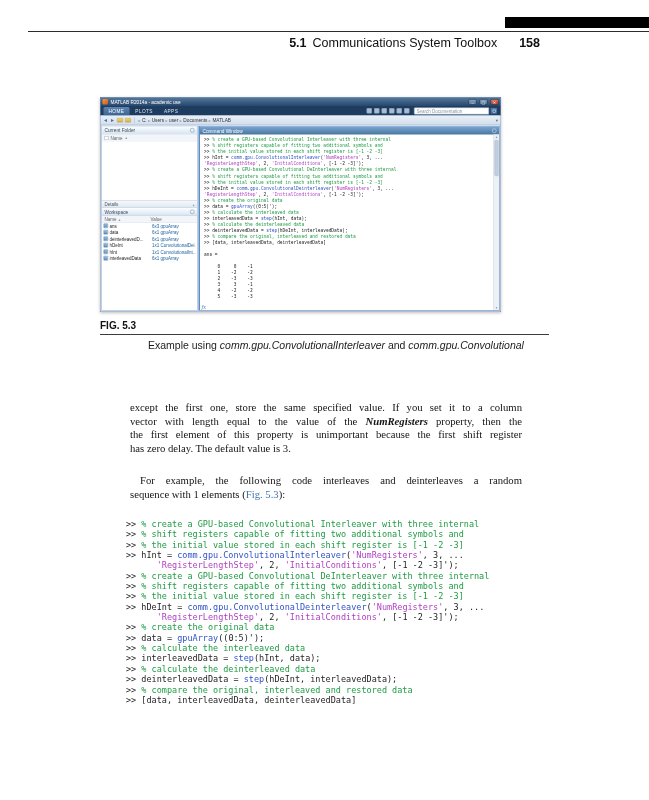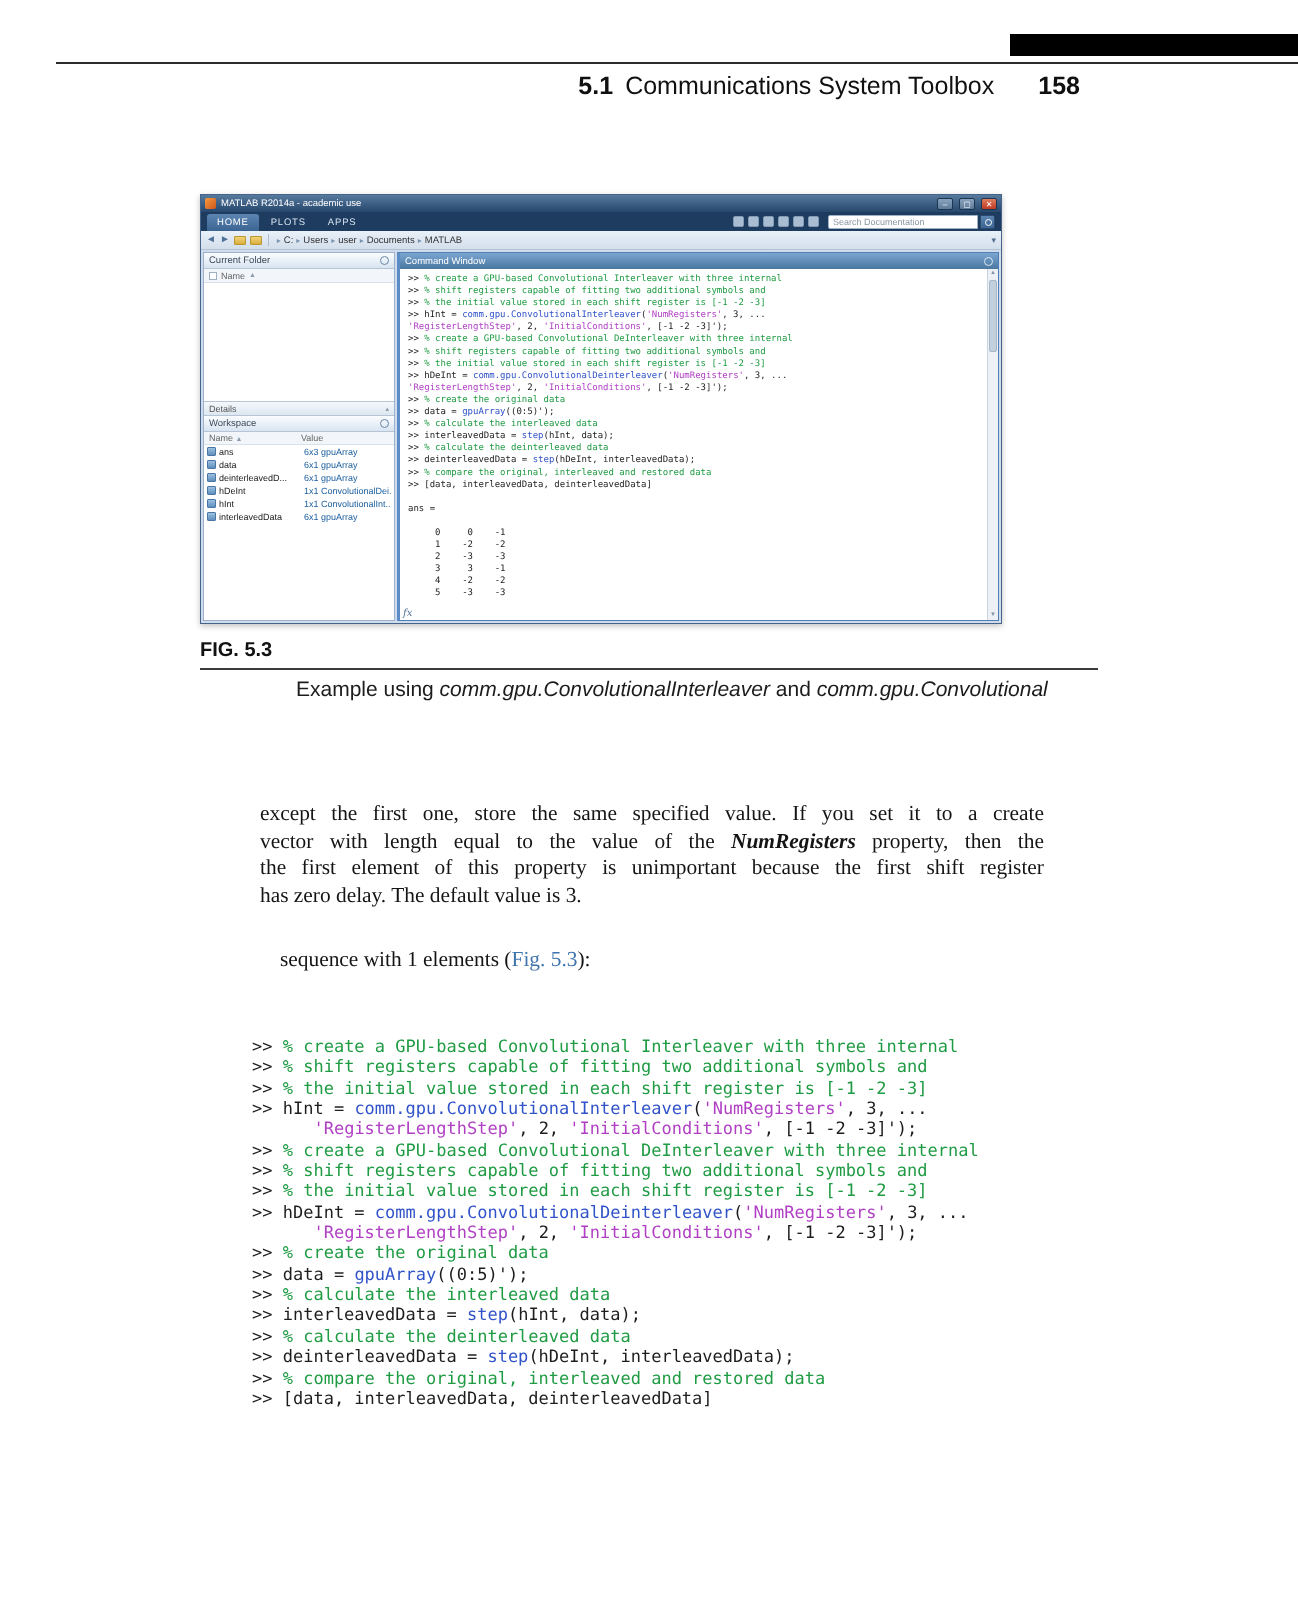--- a/index.html
+++ b/index.html
@@ -242,22 +242,23 @@
   </div>
 </div>
 
 <div class="fig-label">FIG. 5.3</div>
 <div class="fig-rule"></div>
 <div class="fig-caption">
     <div class="rt-line"><span>Example using </span><span class="seg-italic">comm.gpu.ConvolutionalInterleaver</span><span> and </span><span class="seg-italic">comm.gpu.Convolutional</span></div>
   </div>
 
 <div class="bodytext para-1">
-    <div class="rt-line jl"><span>except the first one, store the same specified value. If you set it to a create</span></div>
+    <div class="rt-line jl"><span>except the first one, store the same specified value. If you set it to a column</span></div>
     <div class="rt-line jl"><span>vector with length equal to the value of the </span><span class="seg-bolditalic">NumRegisters</span><span> property, then the</span></div>
     <div class="rt-line jl"><span>the first element of this property is unimportant because the first shift register</span></div>
     <div class="rt-line"><span>has zero delay. The default value is 3.</span></div>
   </div>
 <div class="bodytext para-2">
+    <div class="rt-line jl"><span>For example, the following code interleaves and deinterleaves a random</span></div>
     <div class="rt-line"><span>sequence with 1 elements (</span><span class="seg-link">Fig. 5.3</span><span>):</span></div>
   </div>
 
 <div class="code-listing"><div class="code-line"><span class="tok-k">&gt;&gt; </span><span class="tok-c">% create a GPU-based Convolutional Interleaver with three internal</span></div><div class="code-line"><span class="tok-k">&gt;&gt; </span><span class="tok-c">% shift registers capable of fitting two additional symbols and</span></div><div class="code-line"><span class="tok-k">&gt;&gt; </span><span class="tok-c">% the initial value stored in each shift register is [-1 -2 -3]</span></div><div class="code-line"><span class="tok-k">&gt;&gt; hInt = </span><span class="tok-f">comm.gpu.ConvolutionalInterleaver</span><span class="tok-k">(</span><span class="tok-s">'NumRegisters'</span><span class="tok-k">, 3, ...</span></div><div class="code-line"><span class="tok-k">      </span><span class="tok-s">'RegisterLengthStep'</span><span class="tok-k">, 2, </span><span class="tok-s">'InitialConditions'</span><span class="tok-k">, [-1 -2 -3]');</span></div><div class="code-line"><span class="tok-k">&gt;&gt; </span><span class="tok-c">% create a GPU-based Convolutional DeInterleaver with three internal</span></div><div class="code-line"><span class="tok-k">&gt;&gt; </span><span class="tok-c">% shift registers capable of fitting two additional symbols and</span></div><div class="code-line"><span class="tok-k">&gt;&gt; </span><span class="tok-c">% the initial value stored in each shift register is [-1 -2 -3]</span></div><div class="code-line"><span class="tok-k">&gt;&gt; hDeInt = </span><span class="tok-f">comm.gpu.ConvolutionalDeinterleaver</span><span class="tok-k">(</span><span class="tok-s">'NumRegisters'</span><span class="tok-k">, 3, ...</span></div><div class="code-line"><span class="tok-k">      </span><span class="tok-s">'RegisterLengthStep'</span><span class="tok-k">, 2, </span><span class="tok-s">'InitialConditions'</span><span class="tok-k">, [-1 -2 -3]');</span></div><div class="code-line"><span class="tok-k">&gt;&gt; </span><span class="tok-c">% create the original data</span></div><div class="code-line"><span class="tok-k">&gt;&gt; data = </span><span class="tok-f">gpuArray</span><span class="tok-k">((0:5)');</span></div><div class="code-line"><span class="tok-k">&gt;&gt; </span><span class="tok-c">% calculate the interleaved data</span></div><div class="code-line"><span class="tok-k">&gt;&gt; interleavedData = </span><span class="tok-f">step</span><span class="tok-k">(hInt, data);</span></div><div class="code-line"><span class="tok-k">&gt;&gt; </span><span class="tok-c">% calculate the deinterleaved data</span></div><div class="code-line"><span class="tok-k">&gt;&gt; deinterleavedData = </span><span class="tok-f">step</span><span class="tok-k">(hDeInt, interleavedData);</span></div><div class="code-line"><span class="tok-k">&gt;&gt; </span><span class="tok-c">% compare the original, interleaved and restored data</span></div><div class="code-line"><span class="tok-k">&gt;&gt; [data, interleavedData, deinterleavedData]</span></div></div>
 
 </body></html>

